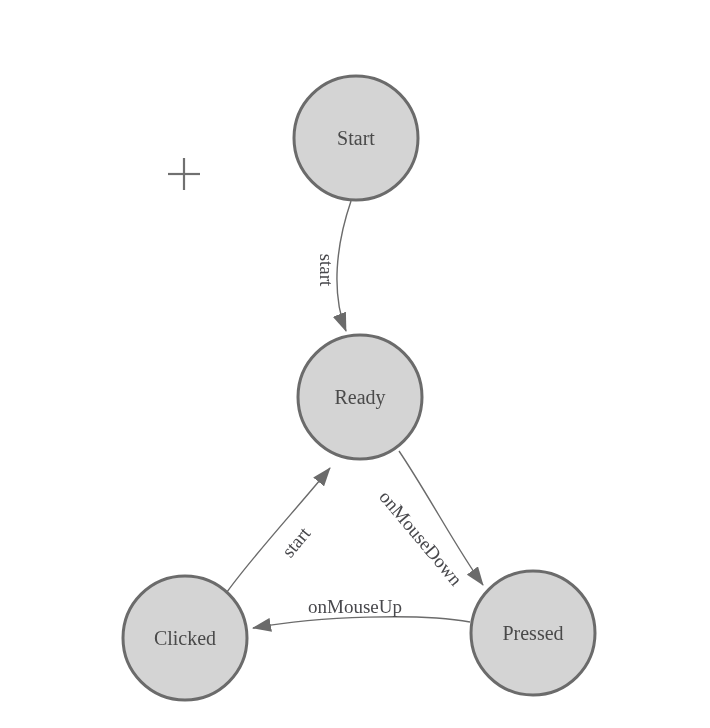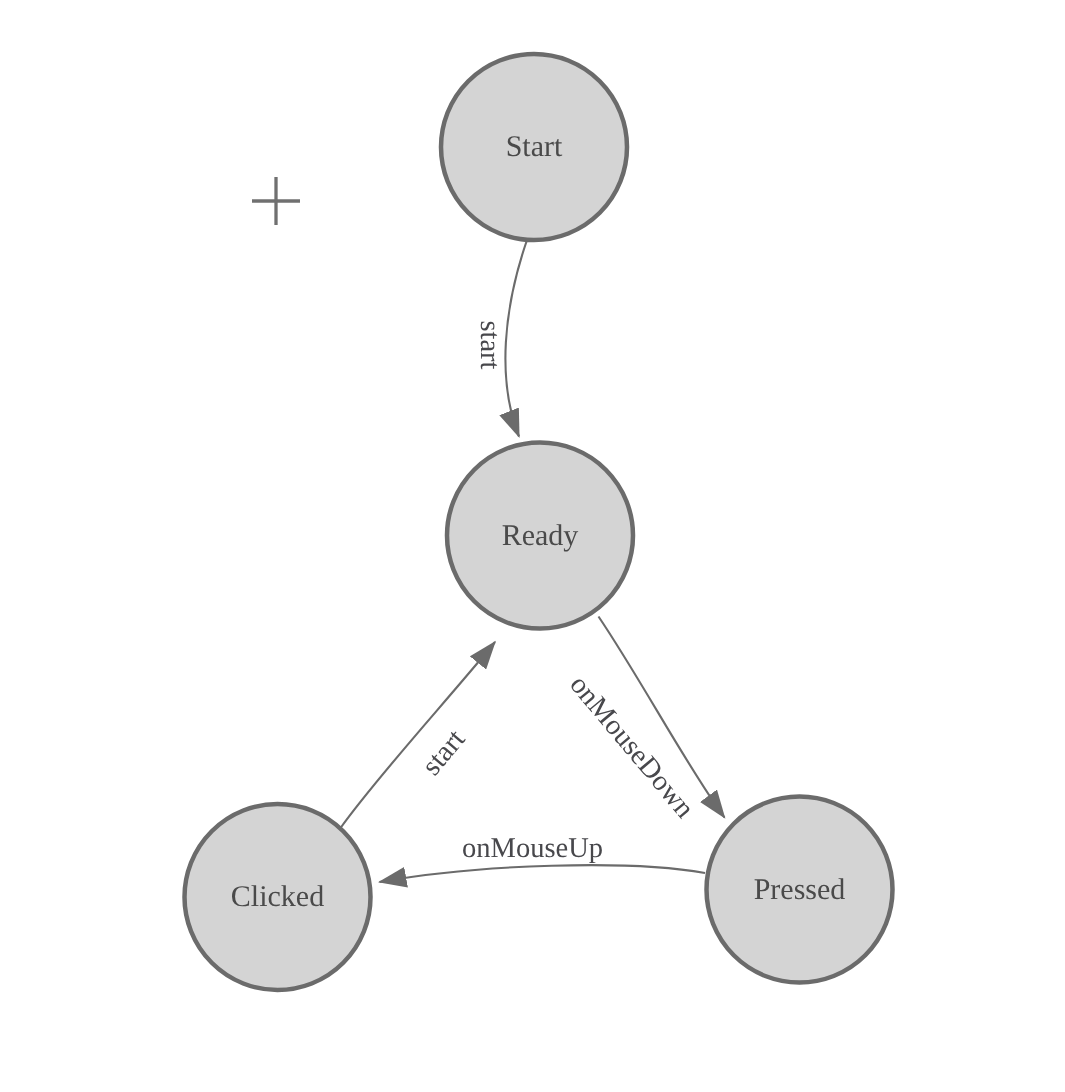--- a/index.html
+++ b/index.html
@@ -8,20 +8,21 @@
     width: 710px;
     height: 728px;
     background: var(--background, #ffffff);
     overflow: hidden;
     font-family: "Liberation Serif", "DejaVu Serif", serif;
   }
   #canvas-wrap {
     position: relative;
     width: 710px;
     height: 652px;
+    margin-top: 40px;
   }
   svg { display: block; }
 
   .node circle {
     fill: var(--node_fill, #d4d4d4);
     stroke: var(--node_stroke, #6b6b6b);
     stroke-width: 3;
   }
   .node text {
     fill: var(--node_label, #4a4a4a);

